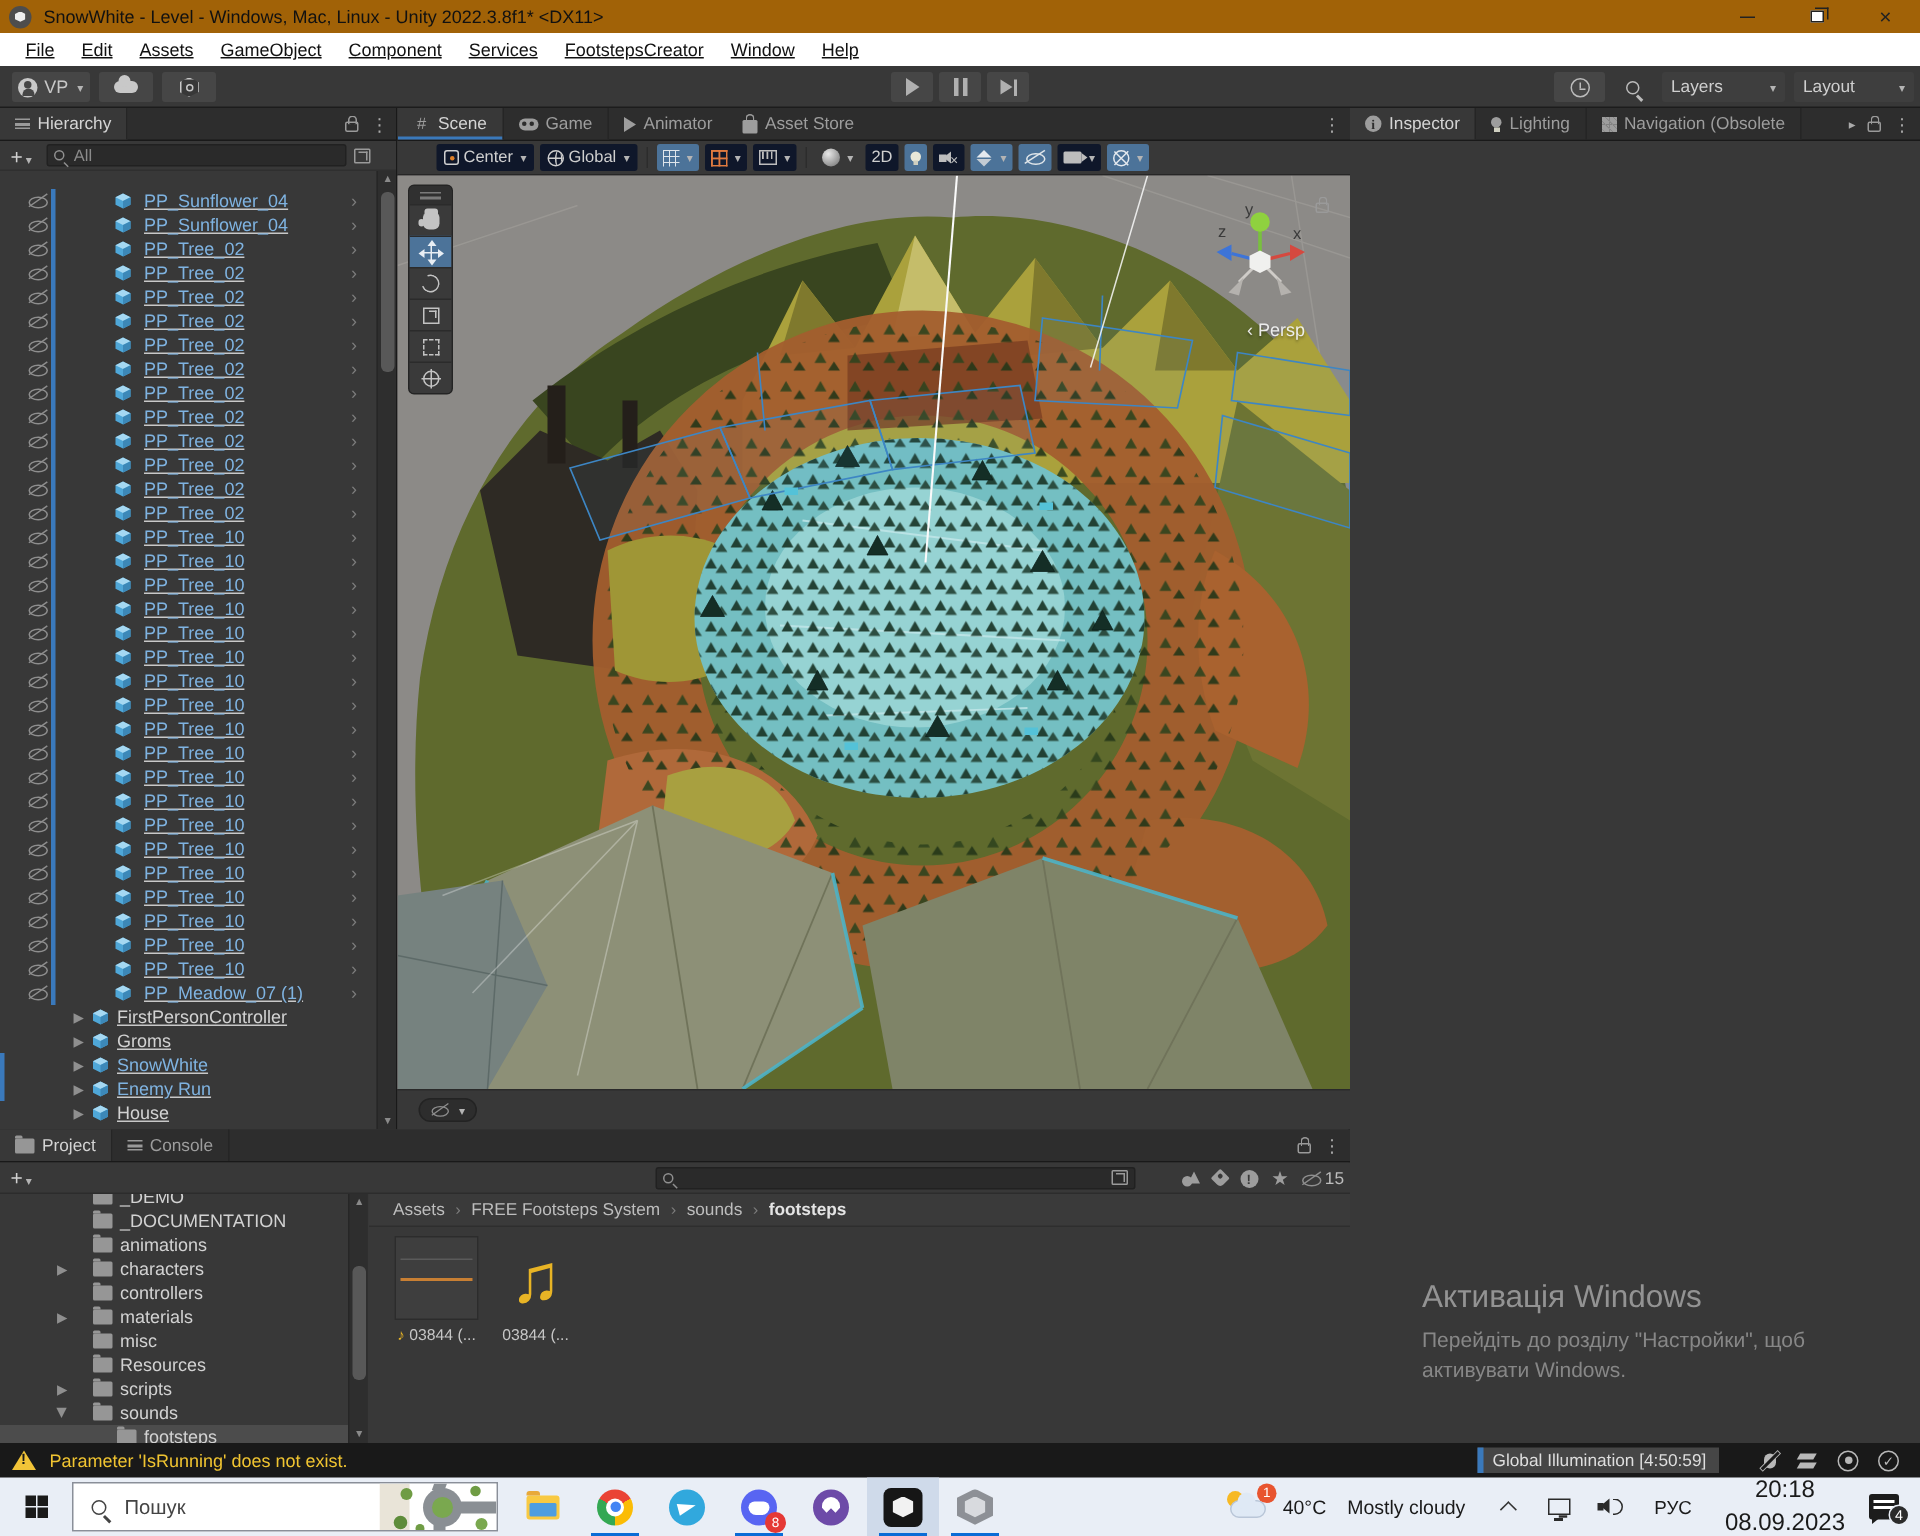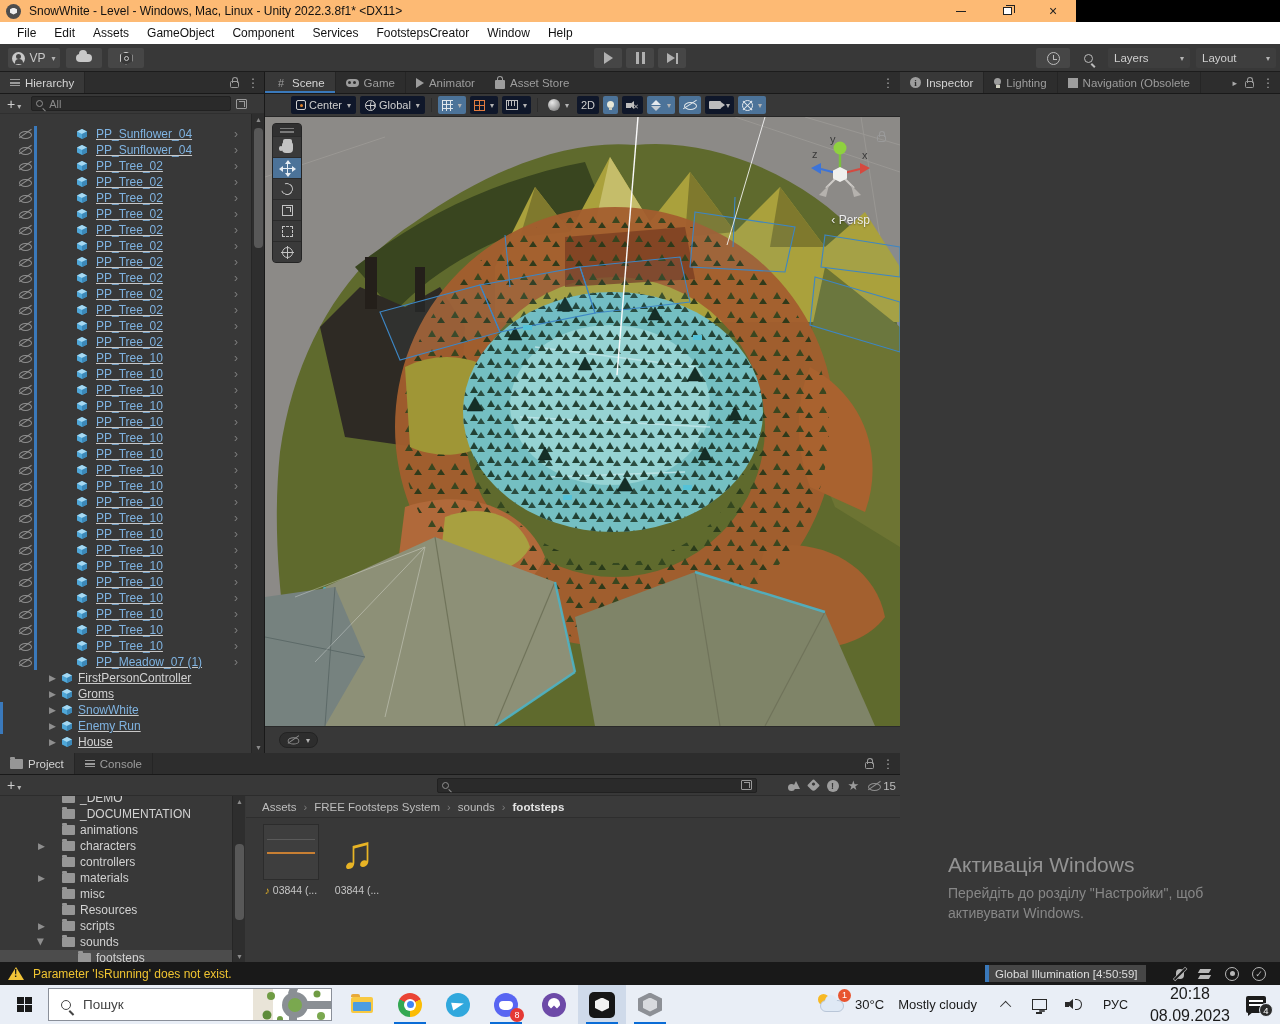--- a/index.html
+++ b/index.html
@@ -1,36 +1,36 @@
 <!DOCTYPE html>
 <html><head>
 <meta charset="utf-8">
 <style>
   html,body{margin:0;padding:0;background:#000;}
   *{box-sizing:border-box;}
   #root{position:relative;width:1280px;height:1024px;overflow:hidden;
         font-family:"Liberation Sans",sans-serif;-webkit-user-select:none;user-select:none;}
 
   
-  #titlebar{position:absolute;left:0;top:0;width:1076px;height:22px;background:#fdba74;
+  #titlebar{position:absolute;left:0;top:0;width:1280px;height:22px;background:#a16207;
             display:flex;align-items:center;color:#111;font-size:12px;}
   .appico{width:15px;height:15px;border-radius:50%;background:#4d4d4d;margin:0 8px 0 6px;position:relative;}
   .appico::after{content:"";position:absolute;left:4px;top:4px;width:7px;height:7px;
                  background:#eee;clip-path:polygon(50% 0,100% 25%,100% 75%,50% 100%,0 75%,0 25%);}
   #title-text{flex:0 0 auto;}
   .win-btns{margin-left:auto;display:flex;height:22px;}
   .win-btn{width:46px;height:22px;display:flex;align-items:center;justify-content:center;color:#222;}
   .ic-min{width:10px;height:1px;background:#222;display:block;}
   .ic-restore{width:9px;height:8px;border:1px solid #222;position:relative;display:block;background:#fff;}
   .ic-restore::before{content:"";position:absolute;left:2px;top:-3px;width:8px;height:7px;border:1px solid #222;border-bottom:none;border-left:none;}
   .ic-close{font-size:14px;line-height:1;}
 
   
   #menubar{position:absolute;left:0;top:22px;width:1280px;height:22px;background:#ffffff;
-           display:flex;align-items:center;font-size:12px;color:#111;padding-left:8px;gap:0;}
+           display:flex;align-items:center;font-size:12px;color:#111;padding-left:8px;gap:0;text-decoration:underline;}
   .menu-item{padding:0 9px;height:22px;display:flex;align-items:center;}
 
   
   #unity{position:absolute;left:0;top:44px;width:1280px;height:941px;background:#282828;color:#c8c8c8;font-size:12px;}
 
   
   #toolbar{position:absolute;left:0;top:0;width:1280px;height:28px;background:#383838;border-bottom:1px solid #1c1c1c;}
   .tbtn{position:absolute;top:4px;height:20px;background:#464646;border-radius:2px;display:flex;align-items:center;justify-content:center;gap:4px;color:#c8c8c8;}
   .caret::after{content:"▾";font-size:8px;color:#b4b4b4;margin-left:2px;}
   .acct-circ{width:13px;height:13px;border-radius:50%;background:#c8c8c8;position:relative;}
@@ -1366,21 +1366,21 @@
     <div class="tb-cell running" style="left:626px;">
         <span class="ued-tb"></span>
       </div>
 
     <div id="tray">
       <span class="weather">
         <span class="sun"></span>
           <span class="cl"></span>
         <span class="badge wbadge">1</span>
       </span>
-      <span class="tray-text">30°C</span>
+      <span class="tray-text">40°C</span>
       <span class="tray-text">Mostly cloudy</span>
       <span class="chevup"></span>
       <span class="net-ic"></span>
       <span class="spk-ic">
           <span class="spk-waves"></span>
         </span>
       <span class="lang">РУС</span>
       <span class="clock">
         <div>20:18</div>
         <div>08.09.2023</div>

